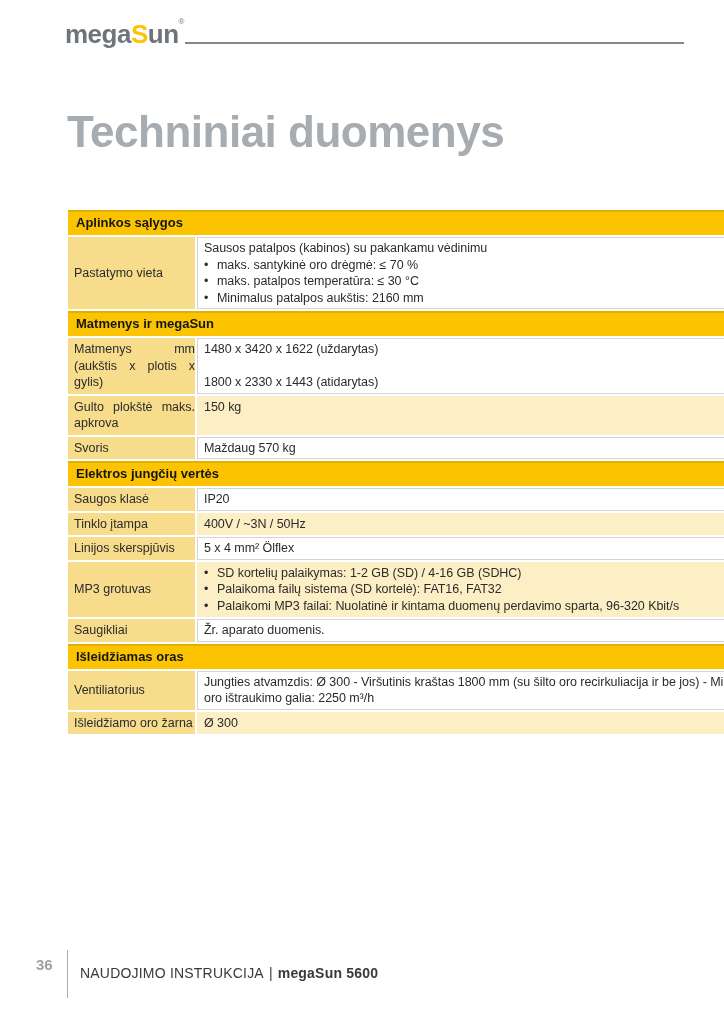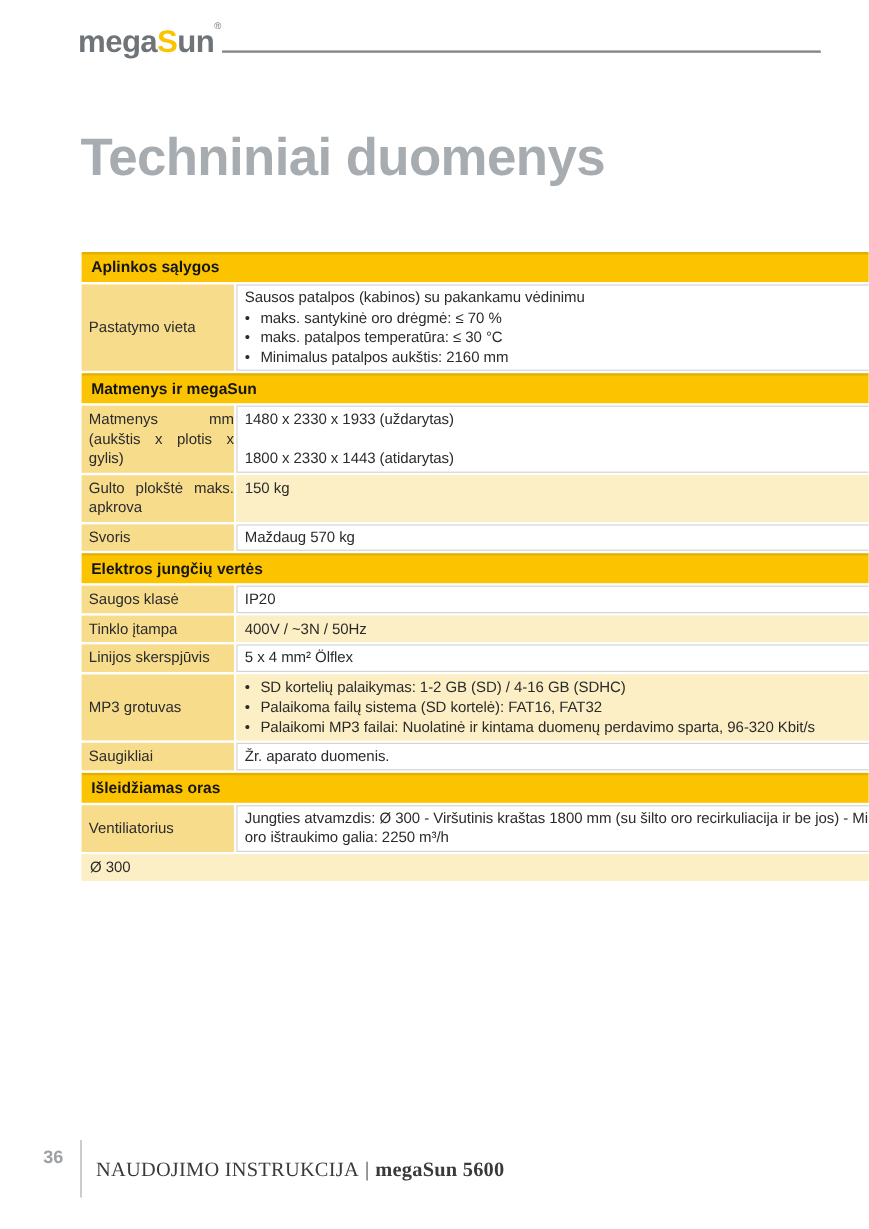--- a/index.html
+++ b/index.html
@@ -56,21 +56,21 @@
   .cell.value.white { background:#ffffff; }
   .cell.value.cream { background:var(--row_cream,#FCEFC6); border-color:var(--row_cream,#FCEFC6); }
   .vl { white-space:normal; }
   .vl.bullet { padding-left:13px; text-indent:-13px; }
   .vl.bullet .dot { display:inline-block; width:13px; text-indent:0; }
 
   
   .footer { position:absolute; left:0; top:948px; width:100%; height:56px; }
   .pageno { position:absolute; left:36px; top:8px; font-size:15px; font-weight:bold; color:var(--footer_gray,#9CA1A6); }
   .vline { position:absolute; left:67px; top:2px; width:1px; height:48px; background:#a7acb1; }
-  .ftext { position:absolute; left:80px; top:17px; font-size:17px; color:#3a3a3a; letter-spacing:0.2px;font-family:Liberation Serif, serif; }
+  .ftext { position:absolute; left:80px; top:17px; font-size:14px; color:#3a3a3a; letter-spacing:0.2px; }
   .ftext .sep { margin:0 5px; }
   .ftext b { letter-spacing:0.2px; }
 </style>
 </head>
 <body>
 
 <div class="page">
 
   <div class="brand-row">
     <div class="logo">
@@ -93,21 +93,21 @@
           <div class="vl bullet"><span class="dot">•</span><span>maks. patalpos temperatūra: ≤ 30 °C</span></div>
           <div class="vl bullet"><span class="dot">•</span><span>Minimalus patalpos aukštis: 2160 mm</span></div>
         </div>
       </div>
       <div class="sec-header">Matmenys ir megaSun</div>
       <div class="trow">
         <div class="cell label">
           <span class="ltext">Matmenys mm (aukštis x plotis x gylis)</span>
         </div>
         <div class="cell value white">
-          <div class="vl"><span>1480 x 2330 x 1933 (uždarytas)</span></div>
+          <div class="vl"><span>1480 x 3420 x 1622 (uždarytas)</span></div>
           <div class="vl"><span>1800 x 2330 x 1443 (atidarytas)</span></div>
         </div>
       </div>
       <div class="trow">
         <div class="cell label">
           <span class="ltext">Gulto plokštė maks. apkrova</span>
         </div>
         <div class="cell value cream">
           <div class="vl"><span>150 kg</span></div>
         </div>
@@ -166,20 +166,23 @@
       <div class="sec-header">Išleidžiamas oras</div>
       <div class="trow">
         <div class="cell label">
           <span class="ltext">Ventiliatorius</span>
         </div>
         <div class="cell value white">
           <div class="vl"><span>Jungties atvamzdis: Ø 300 - Viršutinis kraštas 1800 mm (su šilto oro recirkuliacija ir be jos) - Minimali oro ištraukimo galia: 2250 m³/h</span></div>
         </div>
       </div>
       <div class="trow">
+        <div class="cell label">
+          <span class="ltext">Išleidžiamo oro žarna</span>
+        </div>
         <div class="cell value cream">
           <div class="vl"><span>Ø 300</span></div>
         </div>
       </div>
     </div>
 
   <div class="footer">
     <span class="pageno">36</span>
     <span class="vline"></span>
     <span class="ftext">

